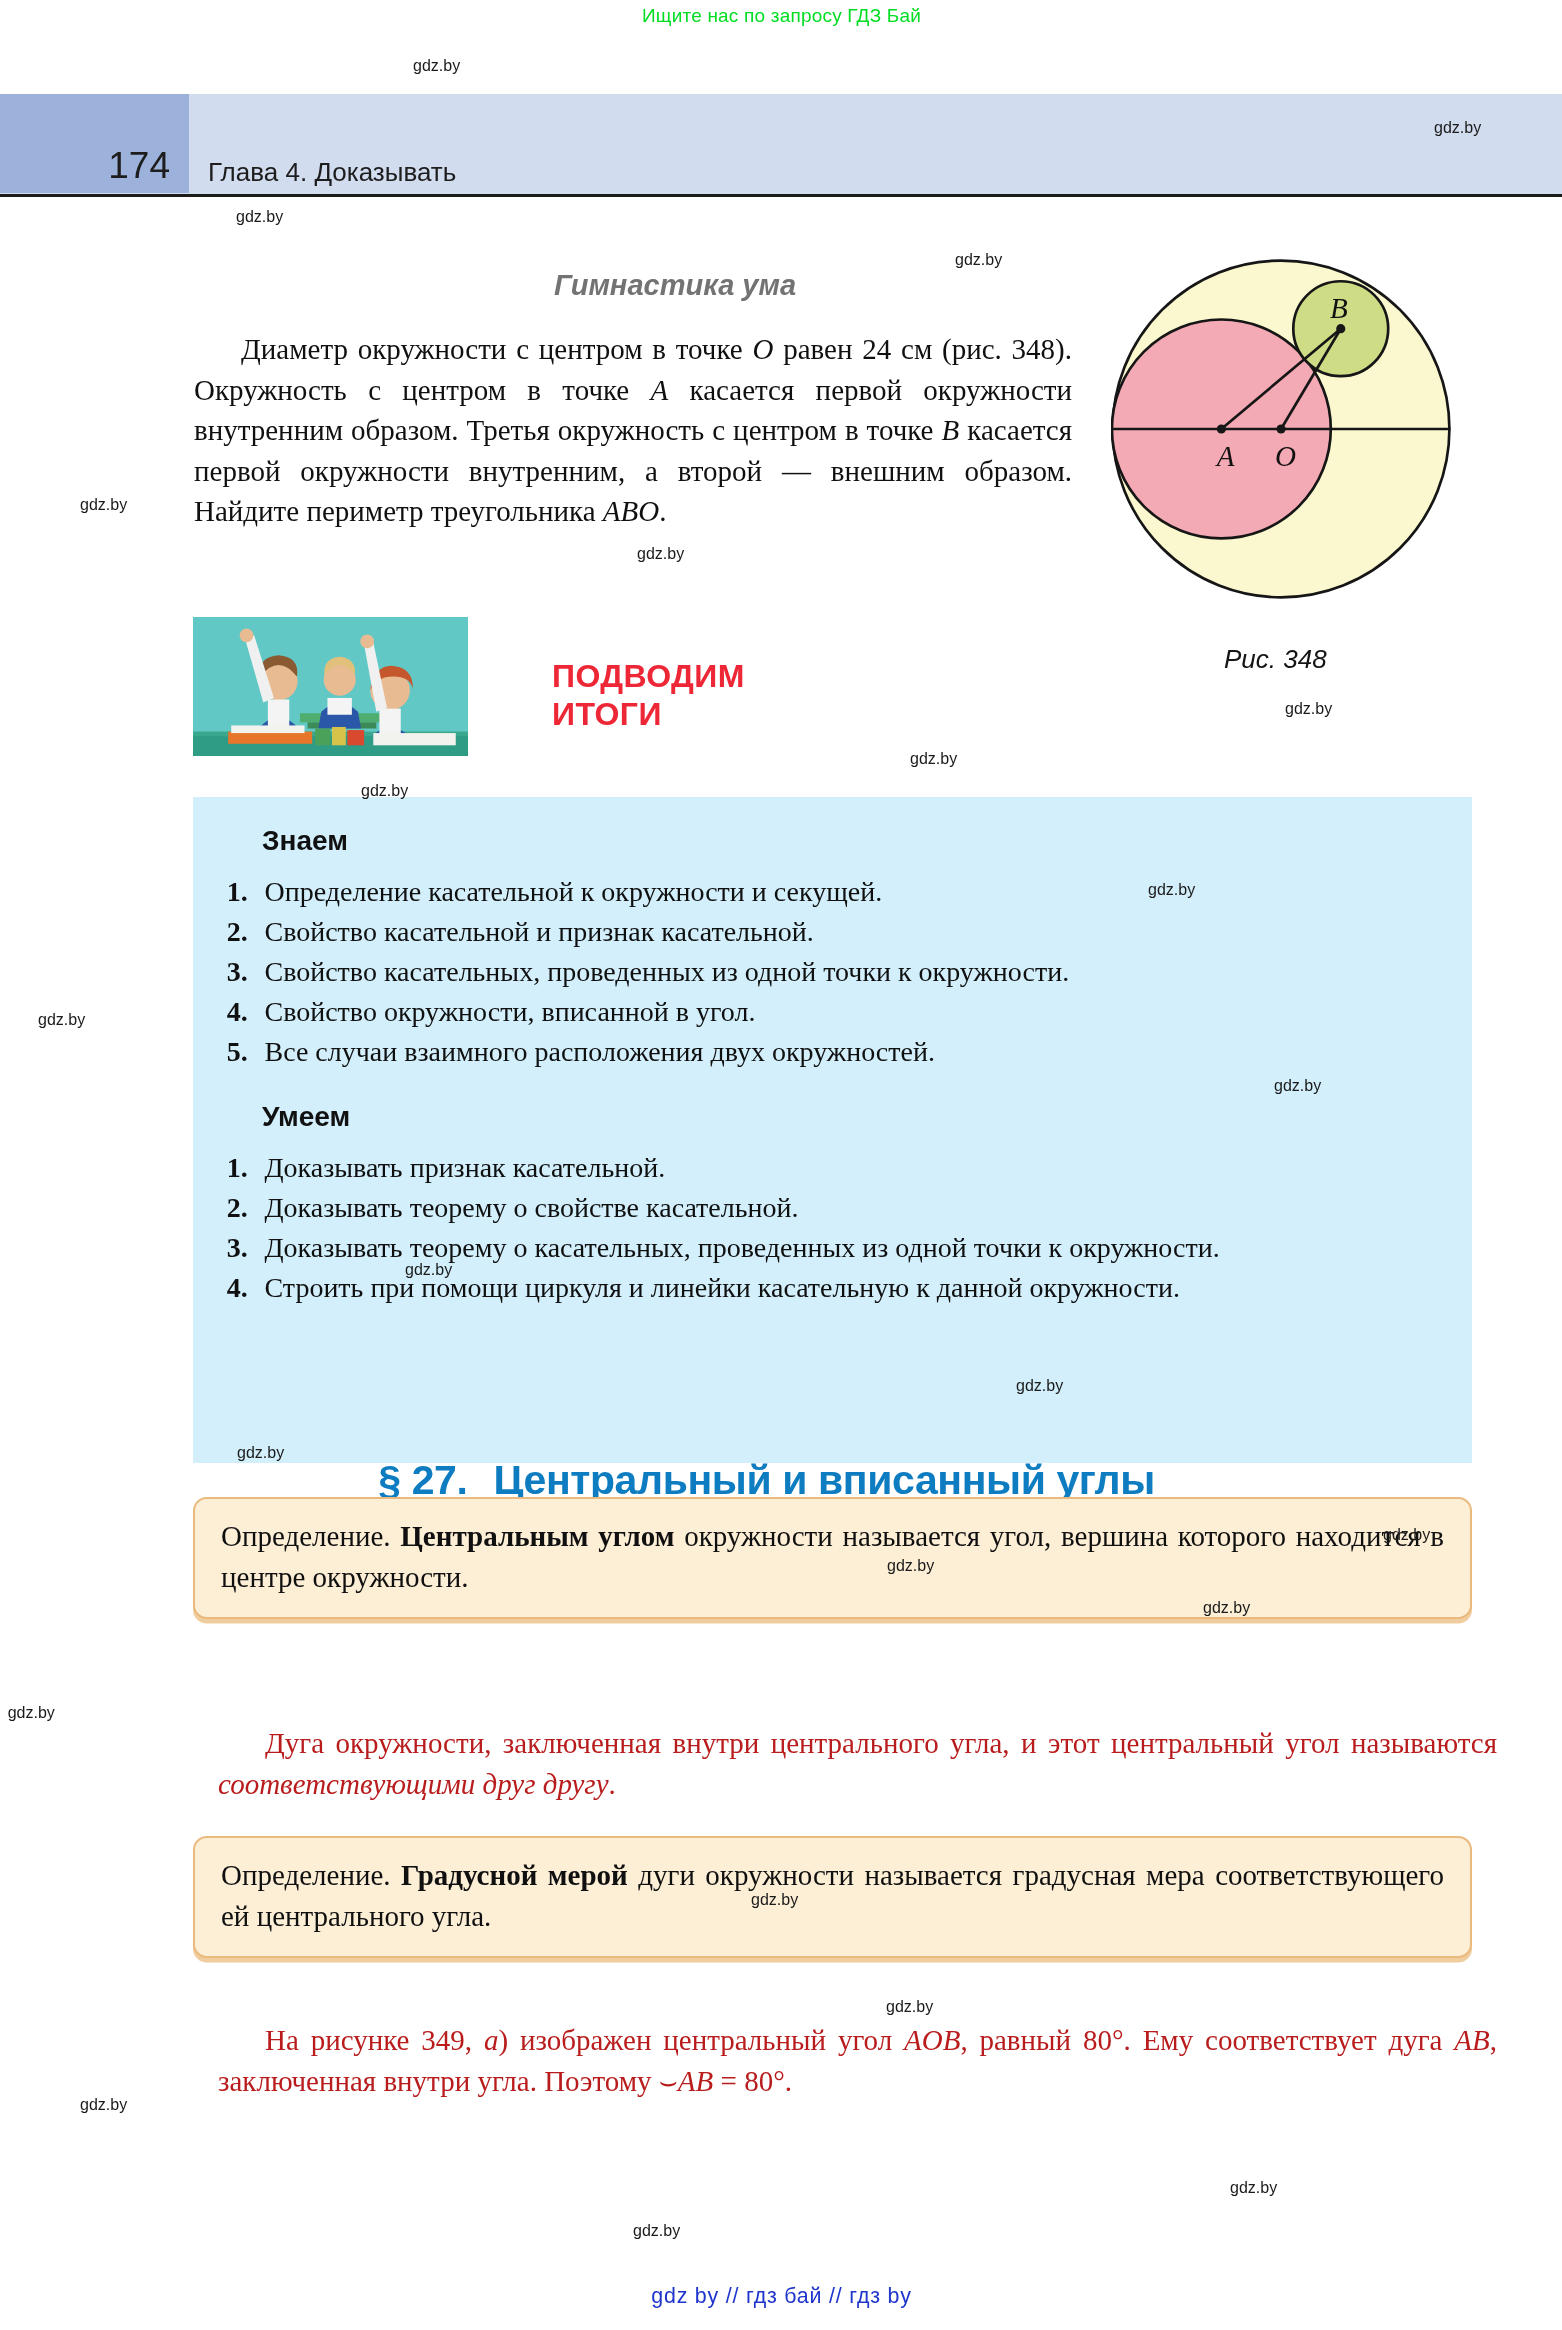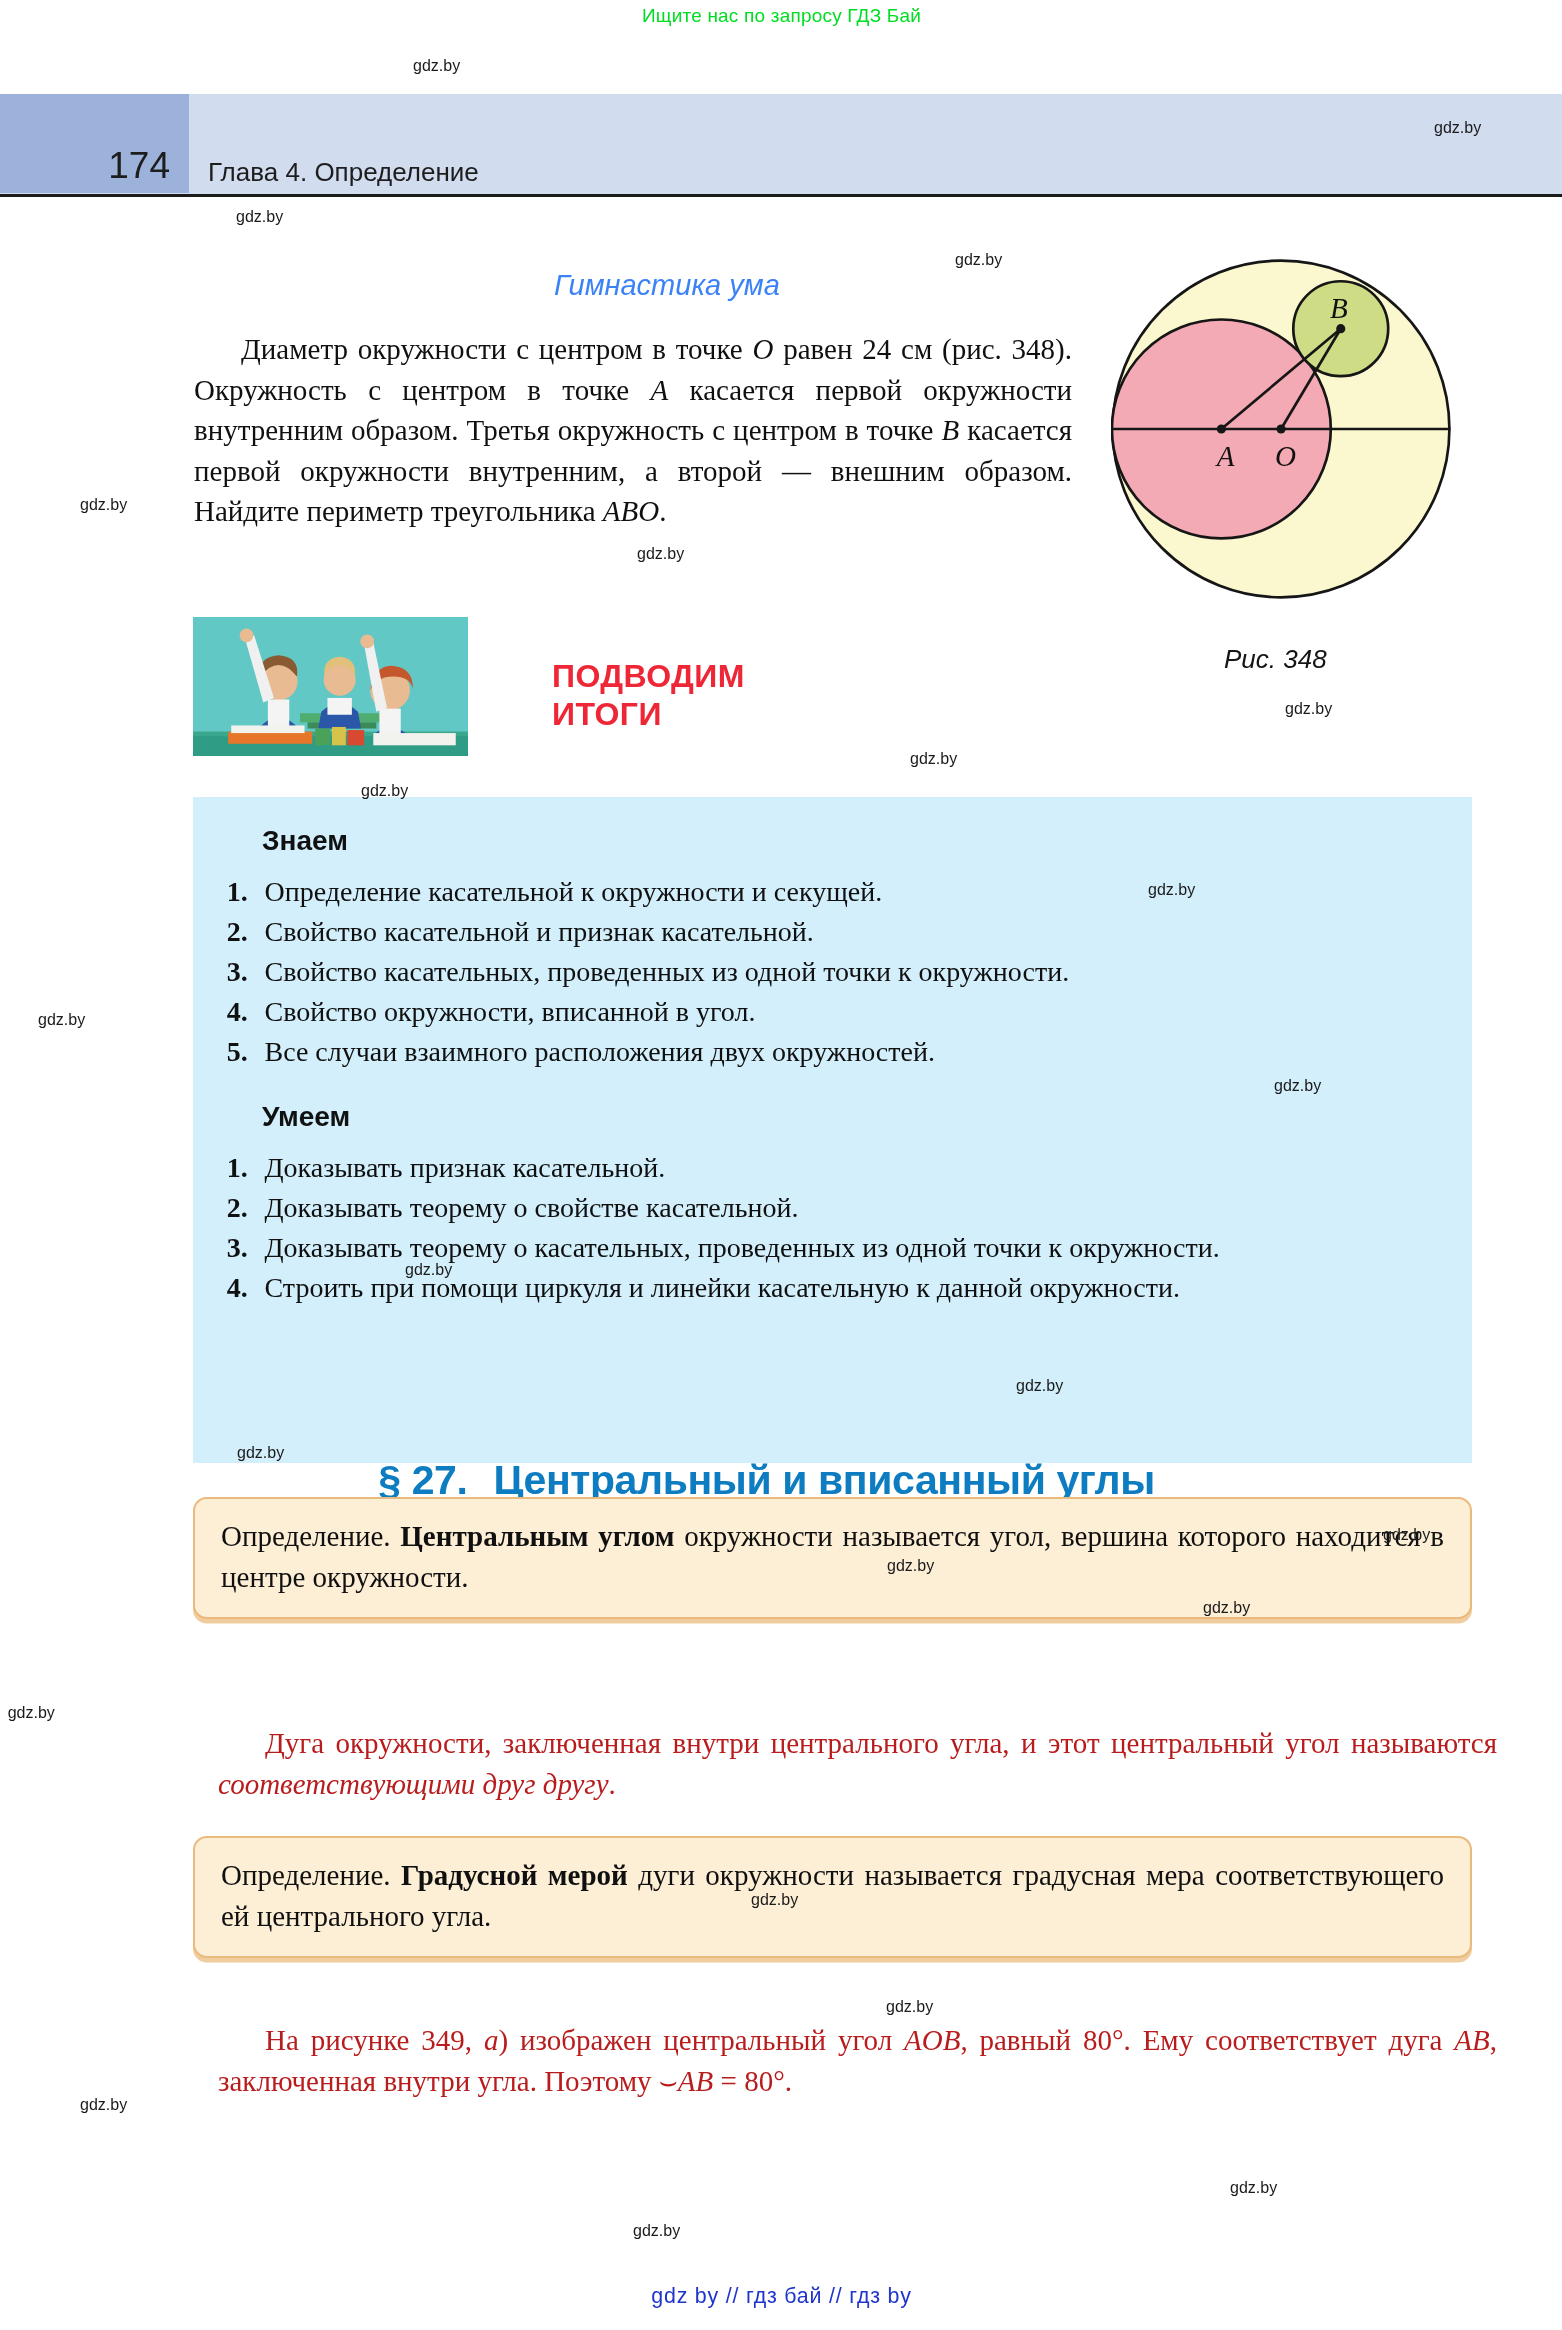--- a/index.html
+++ b/index.html
@@ -84,23 +84,23 @@
     pointer-events: none;
   }
 
   
   #gym-title {
     position: absolute;
     left: 554px;
     top: 269px;
     font-family: "Liberation Sans", sans-serif;
     font-style: italic;
-    font-weight: normal;
+    font-weight: bold;
     font-size: 29px;
-    color: #3b82f6;
+    color: #737373;
     white-space: nowrap;
   }
   #gym-problem {
     position: absolute;
     left: 194px;
     top: 329px;
     width: 878px;
     font-size: 29px;
     line-height: 1.40;
     text-align: justify;
@@ -273,21 +273,21 @@
 <div id="promo-banner">
   <span>Ищите нас по запросу ГДЗ Бай</span>
 </div>
 
 <div id="page-header">
   <div id="page-number-block">
     <span id="page-number">174</span>
   </div>
   <div id="chapter-title">
     <span class="chapter-word">Глава 4.</span>
-    <span>Определение</span>
+    <span>Доказывать</span>
   </div>
 </div>
 
 <div id="gym-title">Гимнастика ума</div>
 <div id="gym-problem">Диаметр окружности с центром в точке <i>O</i> равен 24 см (рис. 348). Окружность с центром в точке <i>A</i> касается первой окружности внутренним образом. Третья окружность с центром в точке <i>B</i> касается первой окружности внутренним, а второй — внешним образом. Найдите периметр треугольника <i>ABO</i>.</div>
 
 <div id="figure-348">
   <svg width="360" height="375" viewBox="0 0 470 490">
 
     <circle cx="222" cy="243" r="220" fill="#fbf8cf" stroke="#161616" stroke-width="3.5"></circle>

